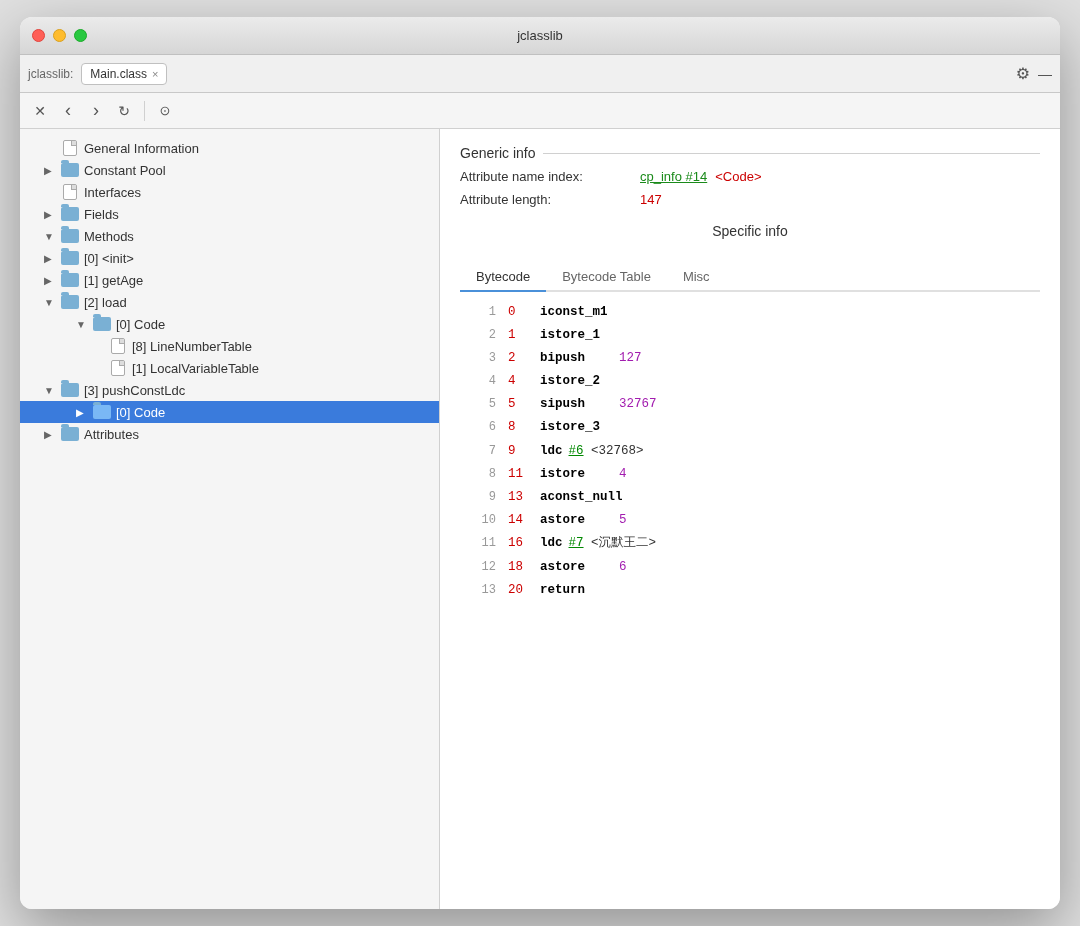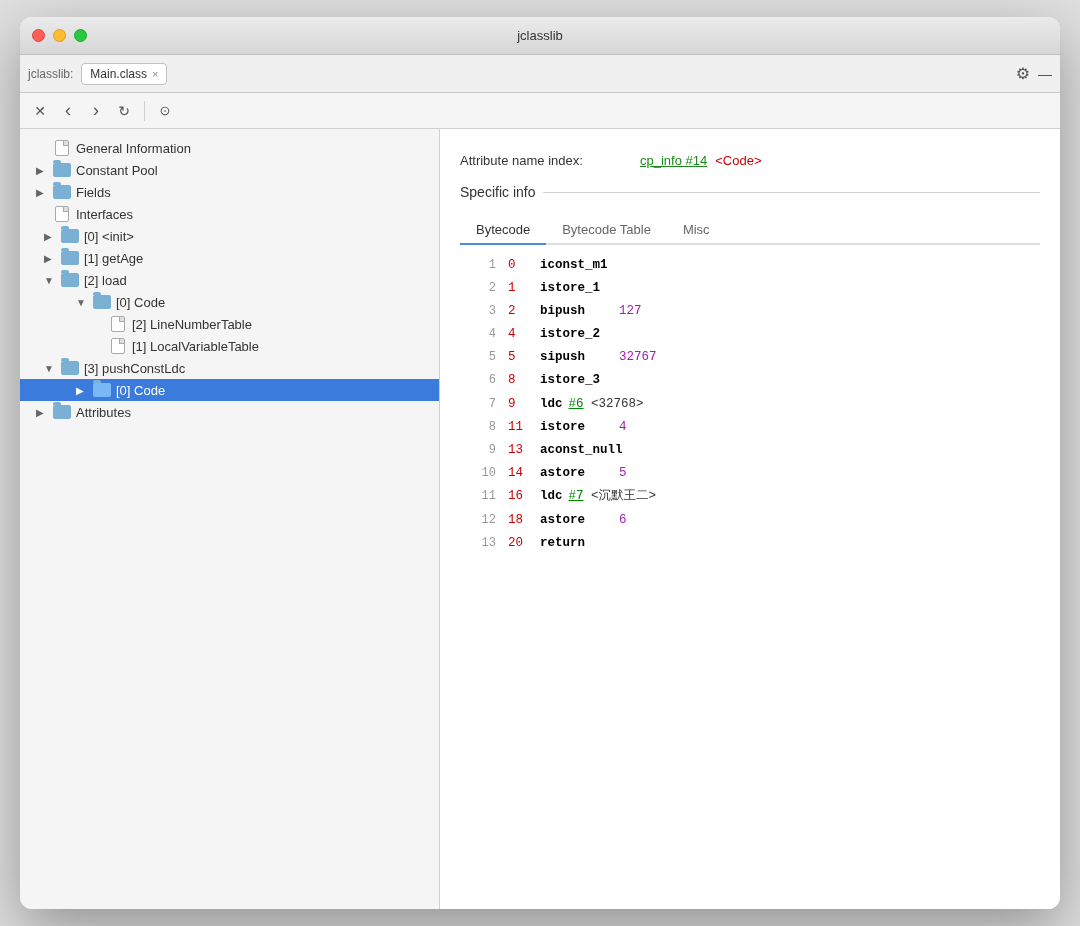--- a/index.html
+++ b/index.html
@@ -184,21 +184,21 @@
       width: 4px;
       height: 4px;
       background: #ddd;
       border-left: 1px solid #aaa;
       border-bottom: 1px solid #aaa;
     }
     .tree-label {
       font-size: 13px;
       color: #333;
     }
-    .indent-1 { padding-left: 16px; }
+    .indent-1 { padding-left: 24px; }
     .indent-2 { padding-left: 24px; }
     .indent-3 { padding-left: 56px; }
     .indent-4 { padding-left: 72px; }
     .right-panel {
       flex: 1;
       background: white;
       overflow-y: auto;
       padding: 16px 20px;
     }
     .section-header {
@@ -362,35 +362,42 @@
 
       <div class="tree-item indent-1">
         <span class="tree-arrow collapsed"></span>
         <span class="tree-icon">
             <div class="icon-folder"></div>
           </span>
         <span class="tree-label">Constant Pool</span>
       </div>
 
       <div class="tree-item indent-1">
+        <span class="tree-arrow leaf"></span>
+        <span class="tree-icon">
+            <div class="icon-file"></div>
+          </span>
+        <span class="tree-label">Interfaces</span>
+      </div>
+
+      <div class="tree-item indent-1">
         <span class="tree-arrow collapsed"></span>
         <span class="tree-icon">
             <div class="icon-folder"></div>
           </span>
         <span class="tree-label">Fields</span>
       </div>
 
       <div class="tree-item indent-1">
-        <span class="tree-arrow leaf"></span>
-        <span class="tree-icon">
-            <div class="icon-file"></div>
-          </span>
-        <span class="tree-label">Interfaces</span>
-      </div>
-
+        <span class="tree-arrow expanded"></span>
+        <span class="tree-icon">
+            <div class="icon-folder"></div>
+          </span>
+        <span class="tree-label">Methods</span>
+      </div>
 
       <div class="tree-item indent-2">
         <span class="tree-arrow collapsed"></span>
         <span class="tree-icon">
             <div class="icon-folder"></div>
           </span>
         <span class="tree-label">[0] &lt;init&gt;</span>
       </div>
 
       <div class="tree-item indent-2">
@@ -415,21 +422,21 @@
             <div class="icon-folder"></div>
           </span>
         <span class="tree-label">[0] Code</span>
       </div>
 
       <div class="tree-item indent-4">
         <span class="tree-arrow leaf"></span>
         <span class="tree-icon">
             <div class="icon-file"></div>
           </span>
-        <span class="tree-label">[2] LineNumberTable</span>
+        <span class="tree-label">[8] LineNumberTable</span>
       </div>
 
       <div class="tree-item indent-4">
         <span class="tree-arrow leaf"></span>
         <span class="tree-icon">
             <div class="icon-file"></div>
           </span>
         <span class="tree-label">[1] LocalVariableTable</span>
       </div>
 
@@ -453,29 +460,37 @@
         <span class="tree-arrow collapsed"></span>
         <span class="tree-icon">
             <div class="icon-folder"></div>
           </span>
         <span class="tree-label">Attributes</span>
       </div>
     </div>
 
     <div class="right-panel">
 
+      <div class="section-header">
+        <span>Generic info</span>
+        <div class="section-line"></div>
+      </div>
 
       <div class="info-row">
         <span class="info-label">Attribute name index:</span>
         <span class="info-value-green">cp_info #14</span>
         <span class="info-value-red">&lt;Code&gt;</span>
       </div>
 
-
-      <div class="section-header" style="margin-top:16px;">
+      <div class="info-row">
+        <span class="info-label">Attribute length:</span>
+        <span class="info-value-red">147</span>
+      </div>
+
+      <div class="section-header" style="margin-top:16px;flex-direction:column;">
         <span>Specific info</span>
         <div class="section-line"></div>
       </div>
 
       <div class="tabs-container">
         <div class="tab-headers">
           <div class="tab-header active">Bytecode</div>
           <div class="tab-header">Bytecode Table</div>
           <div class="tab-header">Misc</div>
         </div>

